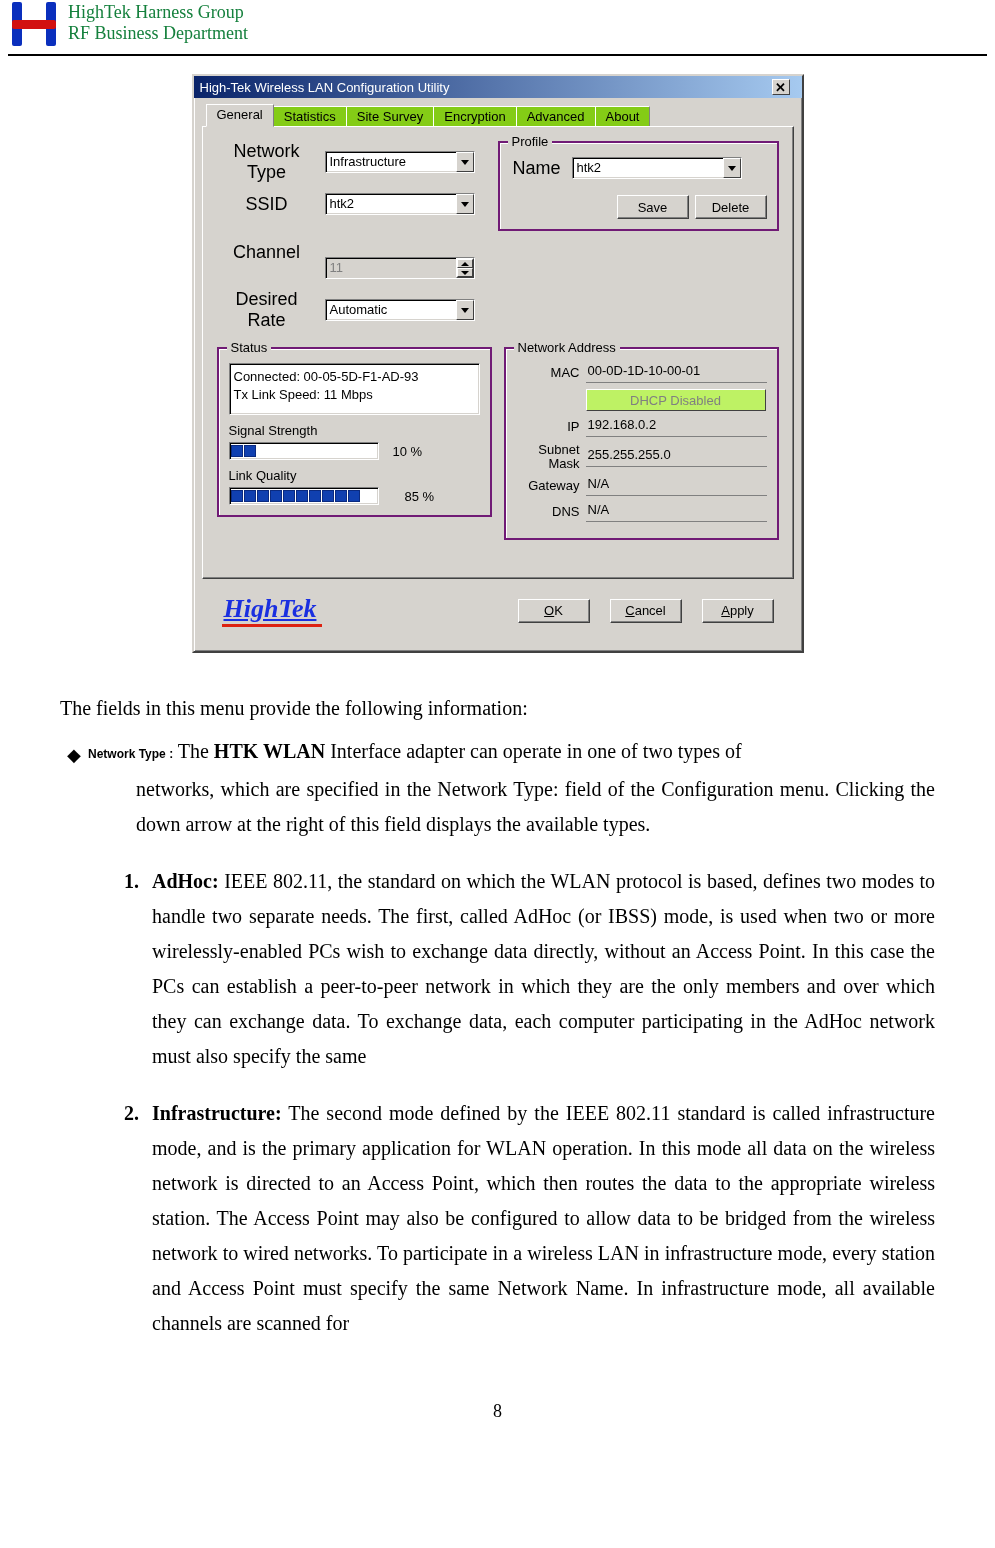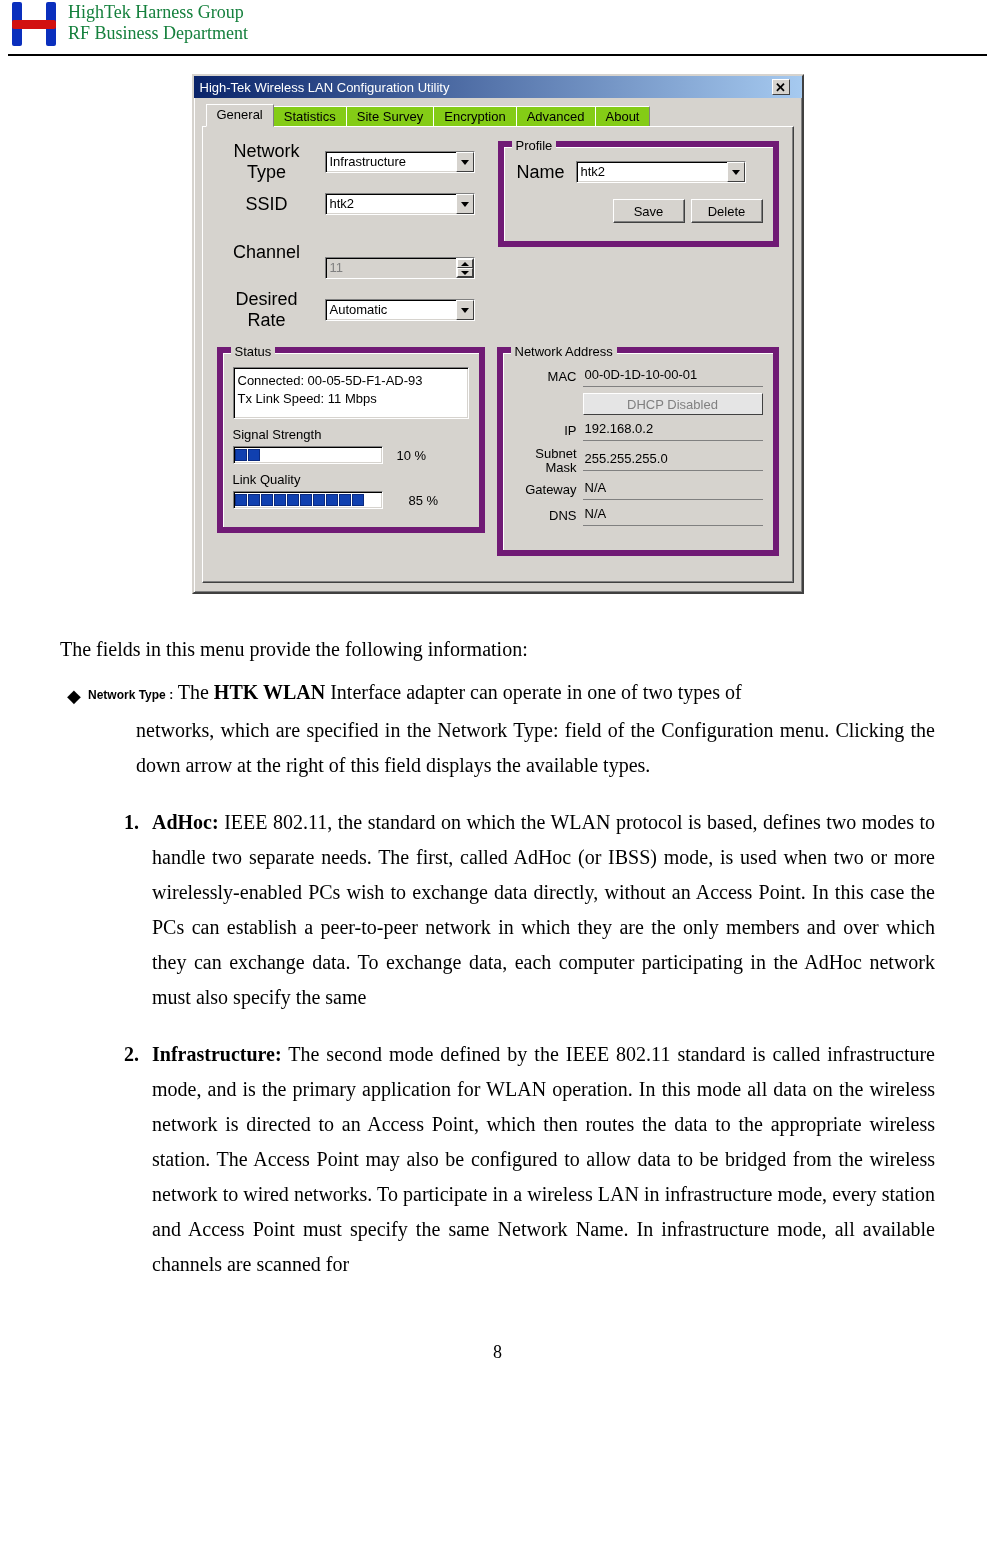--- a/index.html
+++ b/index.html
@@ -127,25 +127,25 @@
     cursor: pointer;
   }
   .drop-btn::after { content: ""; width: 0; height: 0; border-left: 4px solid transparent; border-right: 4px solid transparent; border-top: 5px solid #000; }
   .spin-btns div { flex:1; display:flex; align-items:center; justify-content:center; }
   .spin-btns div::after { content:""; width:0;height:0;border-left:4px solid transparent;border-right:4px solid transparent;}
   .spin-btns .up::after { border-bottom:4px solid #000; }
   .spin-btns .dn::after { border-top:4px solid #000; }
   .spin-btns .up, .spin-btns .dn { border:1px solid #fff; border-right-color:#404040; border-bottom-color:#404040; width:100%; }
 
   .groupbox {
-    border: 6px solid #701a75;
+    border: 2px solid #701a75;
     box-shadow: inset 1px 1px 0 #fff;
-    padding: 14px 10px 18px 10px;
+    padding: 14px 10px 10px 10px;
     position: relative;
-    margin-bottom: 8px;
+    margin-bottom: 20px;
   }
   .groupbox > .legend {
     position: absolute; top: -9px; left: 8px;
     background: #d6d3ce; padding: 0 4px; font-size: 13px;
   }
 
   .btn {
     min-width: 72px; height: 24px;
     background: #d6d3ce;
     border: 1px solid #fff;
@@ -181,21 +181,21 @@
 
   .addr-row { display: flex; align-items: center; margin-bottom: 6px; }
   .addr-row .albl { width: 64px; text-align: right; margin-right: 6px; font-size: 13px; line-height: 1.05; }
   .addr-row .aval {
     flex: 1; height: 20px;
     border-bottom: 1px solid #808080;
     padding: 0 2px; font-size: 13px;
   }
   .dhcp-btn {
     width: 180px; height: 22px;
-    background: #e5e5e5; border: 1px solid #fff;
+    background: #bef264; border: 1px solid #fff;
     border-right-color:#404040; border-bottom-color:#404040;
     color: #808080; font-size: 13px;
     display:flex;align-items:center;justify-content:center;
     margin: 0 0 6px 70px;
   }
 
   .dlg-buttons {
     display: flex; align-items: center; gap: 20px;
     padding: 14px 20px 16px 20px;
   }
@@ -375,20 +375,27 @@
               </div>
               <div class="addr-row">
                 <div class="albl">DNS</div>
                 <div class="aval">N/A</div>
               </div>
             </div>
           </div>
         </div>
       </div>
 
+      <div class="dlg-buttons">
+        <span class="brand">HighTek</span>
+        <span class="dlg-spacer"></span>
+        <button class="btn"><u>O</u><span>K</span></button>
+        <button class="btn"><u>C</u><span>ancel</span></button>
+        <button class="btn"><u>A</u><span>pply</span></button>
+      </div>
     </div>
   </div>
 </div>
 
 <div class="doc">
   <p class="intro">The fields in this menu provide the following information:</p>
 
   <div class="bullet-row">
     <div class="bullet">◆</div>
     <div class="bul-body">

